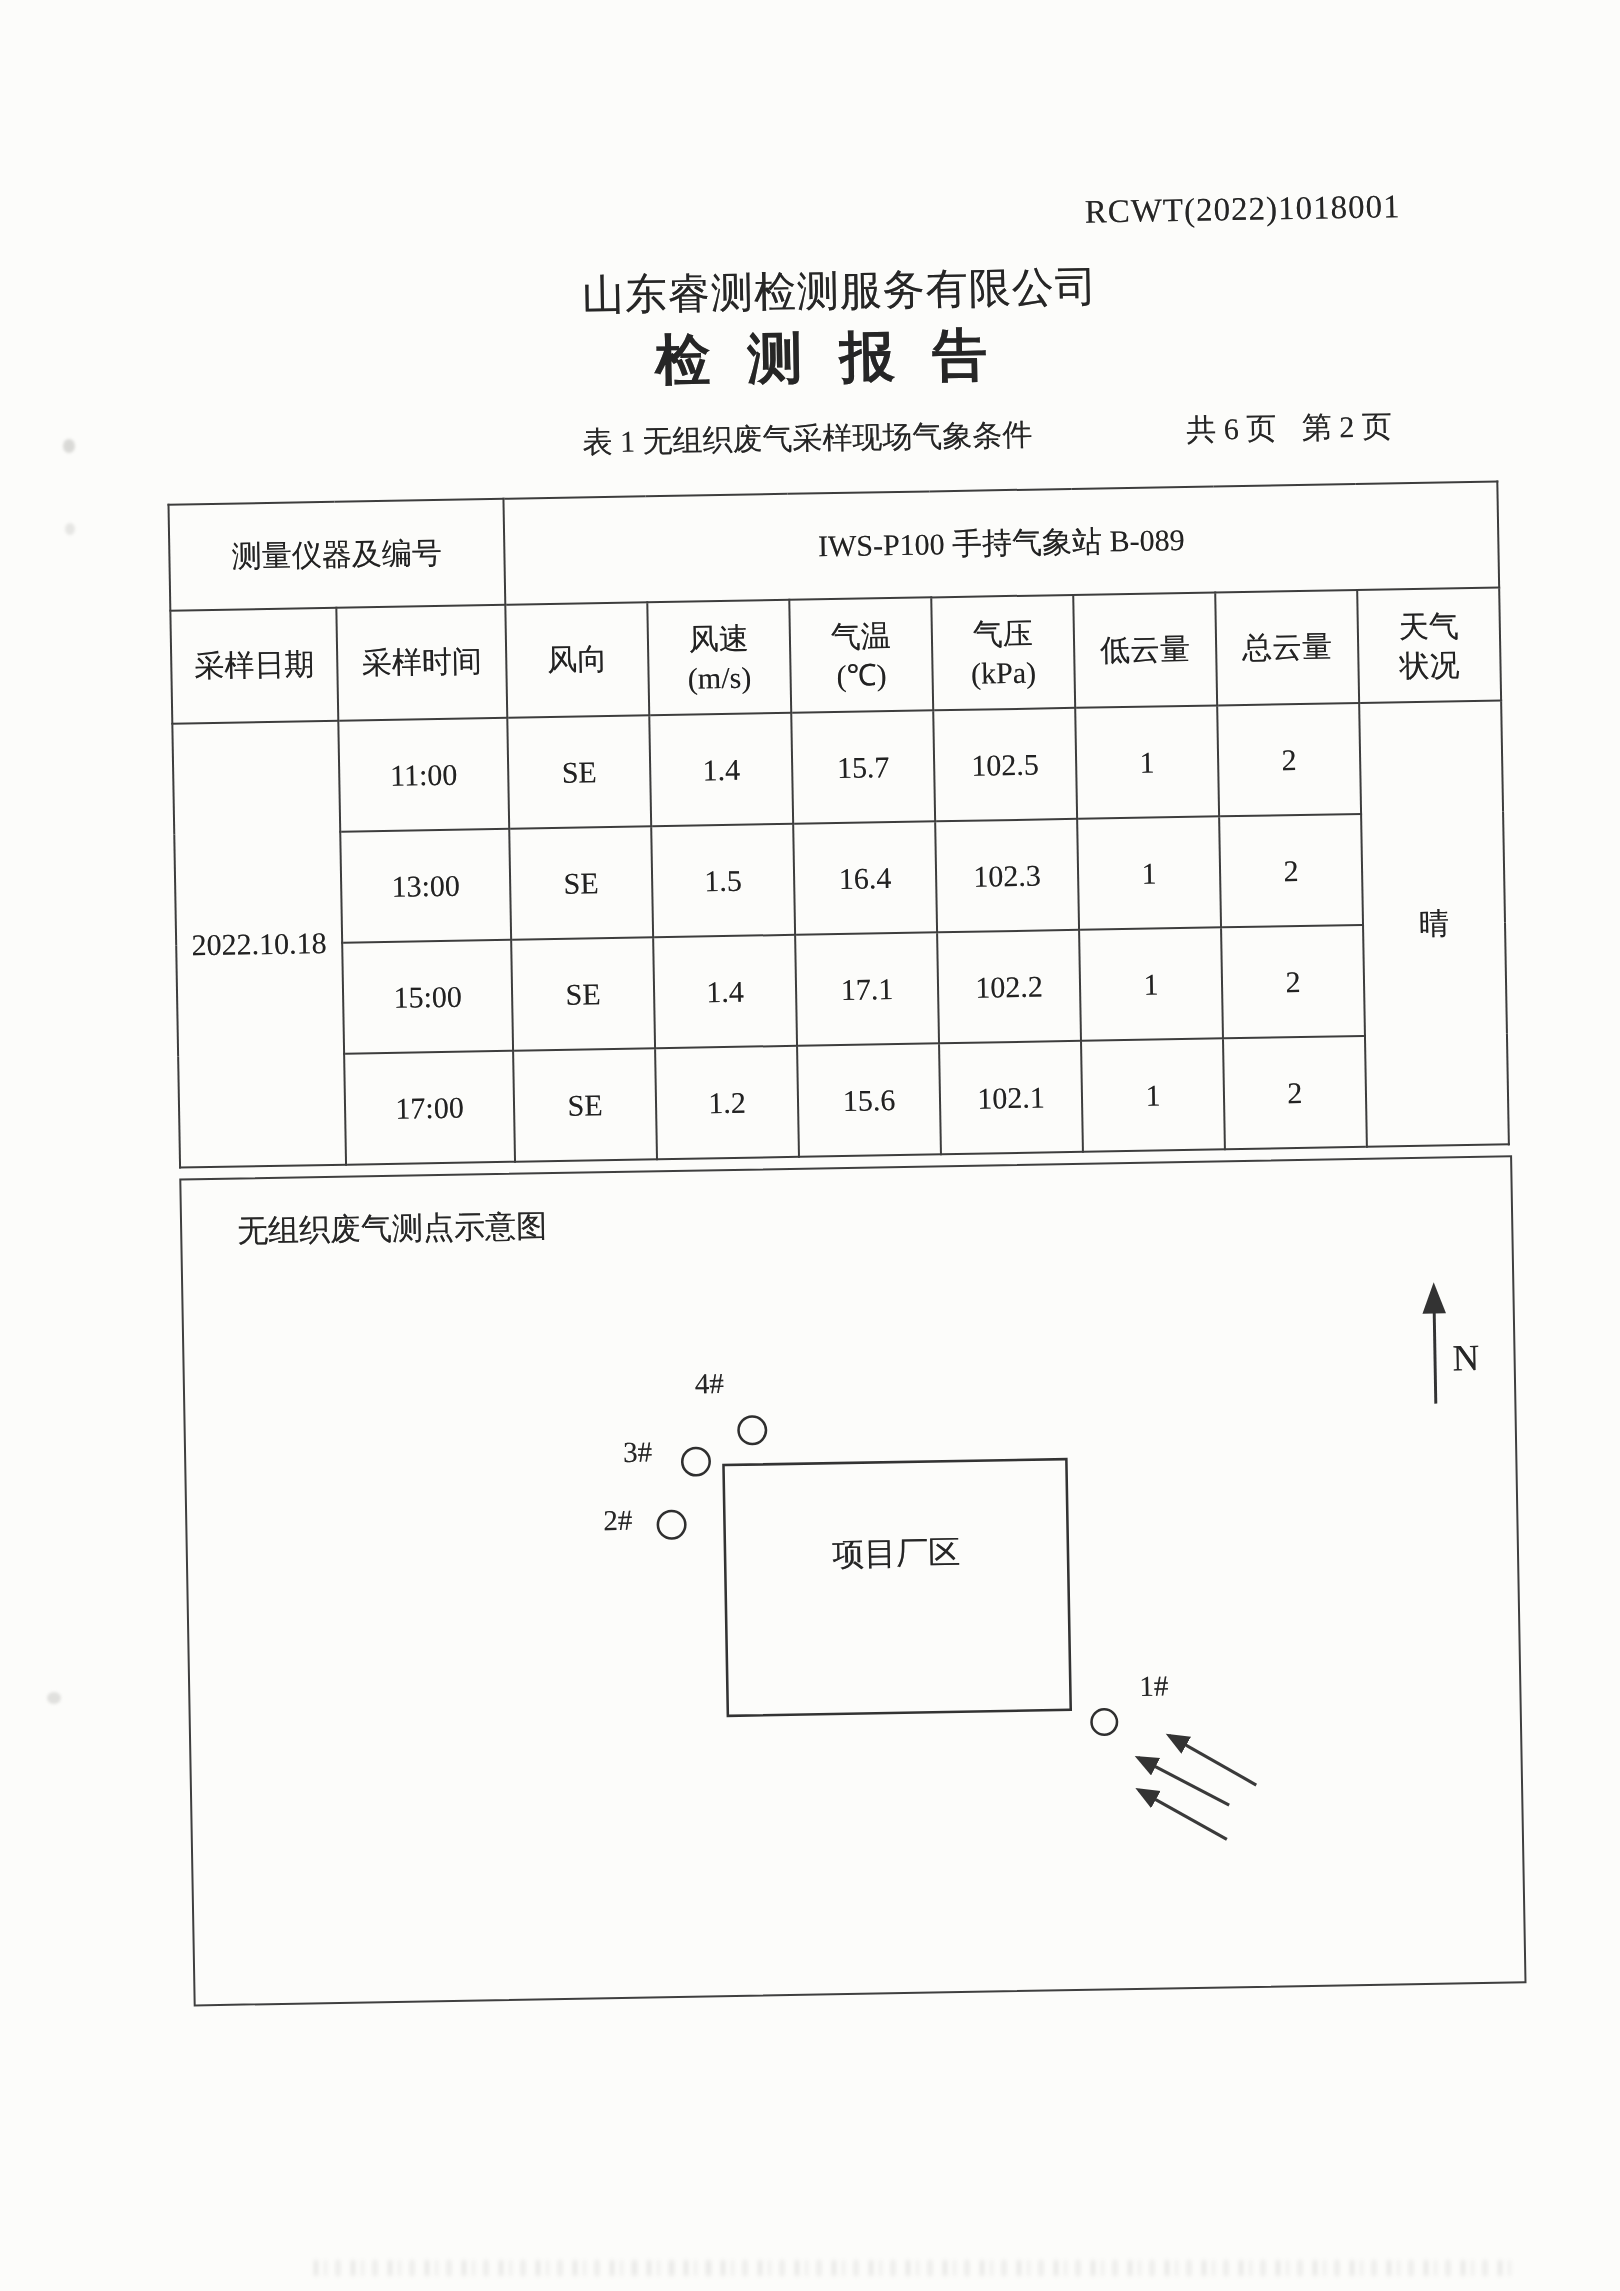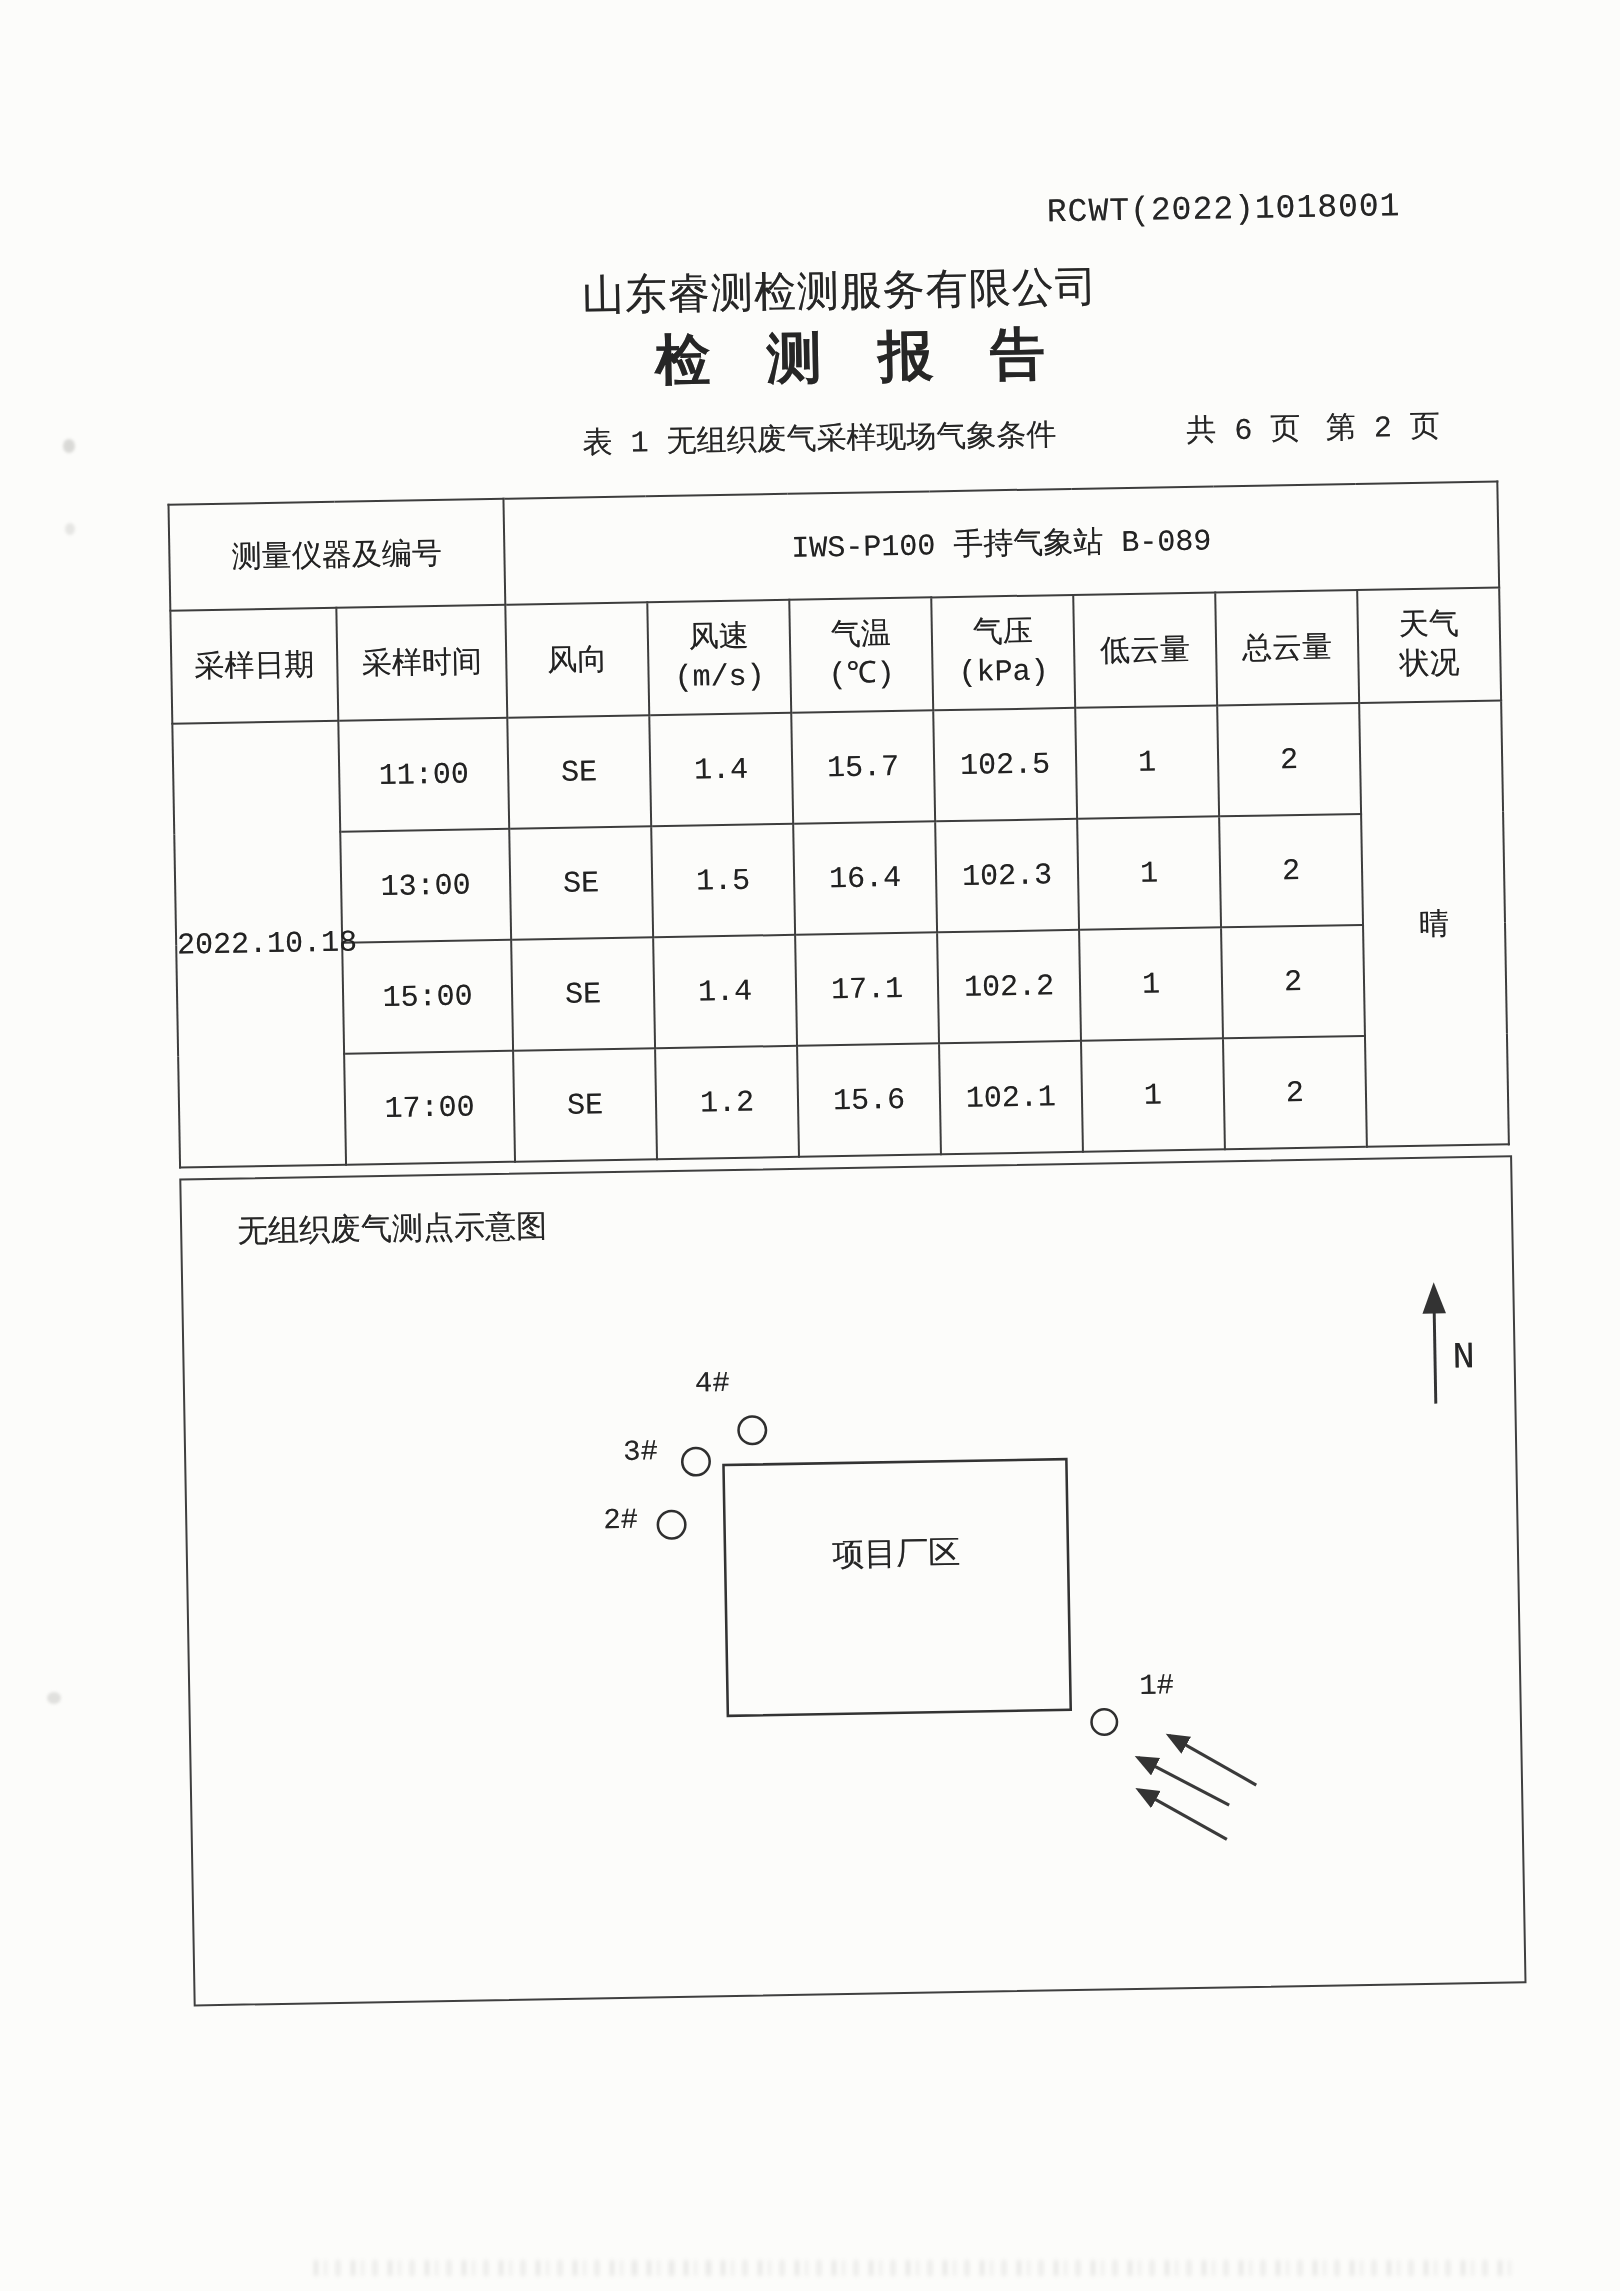--- a/index.html
+++ b/index.html
@@ -1,19 +1,19 @@
 <!DOCTYPE html>
 <html><head>
 <meta charset="utf-8">
 <style>
   html,body{margin:0;padding:0;background:#e8e8e6;}
   .page{
     position:relative;width:1620px;height:2292px;margin:0 auto;
     background:#fcfcfa;overflow:hidden;
-    font-family:Liberation Mono, monospace;color:#262626;
+    font-family:Liberation Serif, serif;color:#262626;
   }
   .doc{position:absolute;left:0;top:0;width:1620px;height:2292px;
        transform:rotate(-1deg);transform-origin:52% 48%;}
   .txt{position:absolute;white-space:nowrap;text-shadow:0 0 0.6px rgba(40,40,40,.55);}
 
   .report-no{left:1019px;top:198px;width:397px;text-align:right;font-size:33px;letter-spacing:1px;}
   .company{left:596px;top:263px;font-size:42px;letter-spacing:1px;}
   .title{left:668px;top:321px;font-size:55px;font-weight:700;letter-spacing:11.8px;}
   .caption{left:594px;top:418px;font-size:30px;}
   .pageinfo{left:1198px;top:416px;font-size:30px;display:flex;gap:25.5px;}

